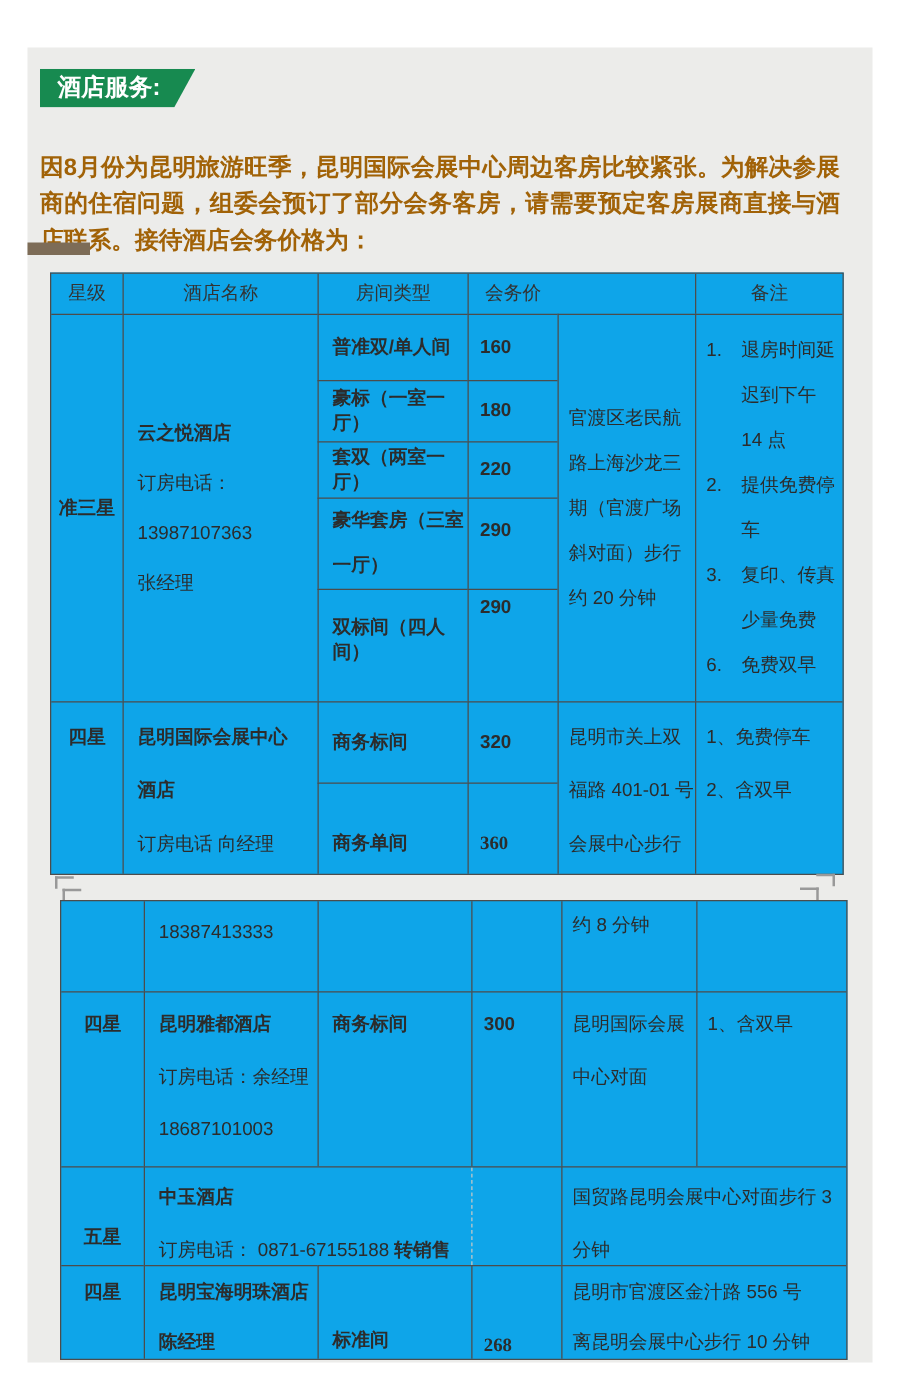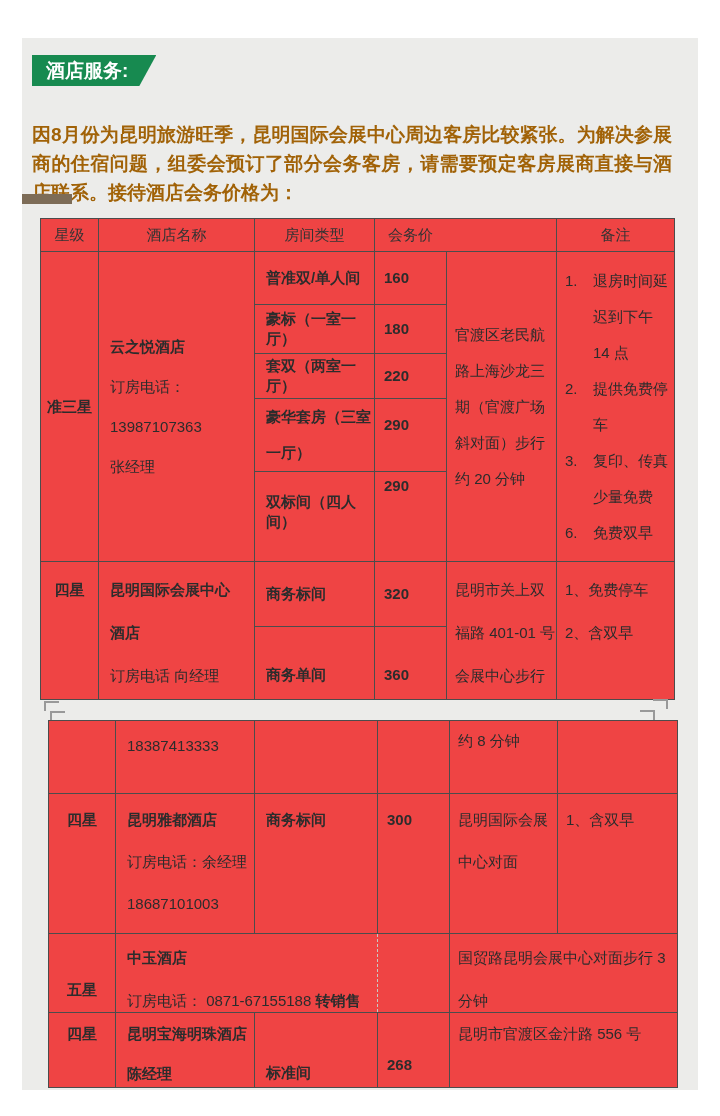--- a/index.html
+++ b/index.html
@@ -4,37 +4,37 @@
 <style>
   html,body{margin:0;padding:0;}
   body{width:720px;height:1116px;background:#ffffff;font-family:"Liberation Sans",sans-serif;position:relative;overflow:hidden;}
   .card{position:absolute;left:22px;top:38px;width:676px;height:1052px;background:#ececea;}
   .badge{position:absolute;left:32px;top:55px;height:31px;background:#178a50;color:#ffffff;
          font-size:19px;font-weight:bold;line-height:31px;padding:0 28px 0 14px;
          clip-path:polygon(0 0,100% 0,calc(100% - 17px) 100%,0 100%);}
   .intro{position:absolute;left:32px;top:101px;width:640px;font-size:19px;line-height:29px;
          font-weight:600;color:#a16207;text-align:justify;}
   .divider{position:absolute;left:22px;top:194px;width:50px;height:10px;background:#7d6c57;}
-  .tbl{position:absolute;display:grid;background:#ef4444;border:1.5px solid #4c4c4c;}
+  .tbl{position:absolute;display:grid;background:#0ea5e9;border:1.5px solid #4c4c4c;}
   #t1{left:40px;top:218px;grid-template-columns:57px 156px 120px 72px 110px 118px;
       grid-template-rows:32px 53px 49px 45px 73px 90px 65px 73px;}
   #t2{left:48px;top:720px;grid-template-columns:66px 139px 123px 72px 108px 120px;
       grid-template-rows:72px 140px 79px 75px;}
   .cell{border-left:1.5px solid #4c4c4c;border-top:1.5px solid #4c4c4c;display:flex;flex-direction:column;
         justify-content:center;font-size:15px;color:#2c2c2c;line-height:20px;position:relative;overflow:hidden;}
   .nbl{border-left:none;}
   .nbt{border-top:none;}
   .hd{align-items:center;justify-content:center;color:#333333;}
   .b{font-weight:bold;}
   .ctr{align-items:center;text-align:center;}
   .pl{padding-left:11px;}
   .pl9{padding-left:9px;}
   .pl8{padding-left:8px;}
   .vt{justify-content:flex-start;}
-  .vb{justify-content:flex-end;}
+  .vb{justify-content:flex-end;font-family:Liberation Serif, serif;}
   .lh36{line-height:36px;}
   .lh40{line-height:40px;}
   .lh42{line-height:42px;}
   .lh43{line-height:43px;}
   .note-item{display:flex;flex-direction:row;line-height:36px;}
   .note-item .num{width:28px;flex:none;}
   .note-item .txt{flex:1;padding-right:4px;}
   .mark{position:absolute;width:13px;height:8px;border-top:2px solid #999999;}
   .mark-l{border-left:2px solid #999999;}
   .mark-r{border-right:2px solid #999999;}
@@ -154,17 +154,18 @@
     <span><span>订房电话： 0871-67155188</span> <span class="b">转销售</span></span>
   </div>
   <div class="cell pl8 vt lh43" style="grid-area:3/5/4/7;padding-top:2px;padding-right:6px">国贸路昆明会展中心对面步行 3 分钟</div>
 
   <div class="cell ctr b vt nbl" style="grid-area:4/1/5/2;padding-top:11px">四星</div>
   <div class="cell pl vt lh40" style="grid-area:4/2/5/3;padding-top:1px">
     <span class="b">昆明宝海明珠酒店</span>
     <span class="b">陈经理 15887289612</span>
   </div>
   <div class="cell pl b vb" style="grid-area:4/3/5/4;padding-bottom:4px">标准间</div>
-  <div class="cell pl9 b vb" style="grid-area:4/4/5/5;padding-bottom:12px">268</div>
+  <div class="cell pl9 b vb" style="grid-area:4/4/5/5;padding-bottom:0">268</div>
   <div class="cell pl8 vt lh40" style="grid-area:4/5/5/7;padding-top:1px">
     <span>昆明市官渡区金汁路 556 号</span>
+    <span>离昆明会展中心步行 10 分钟</span>
   </div>
 </div>
 
 </body></html>

